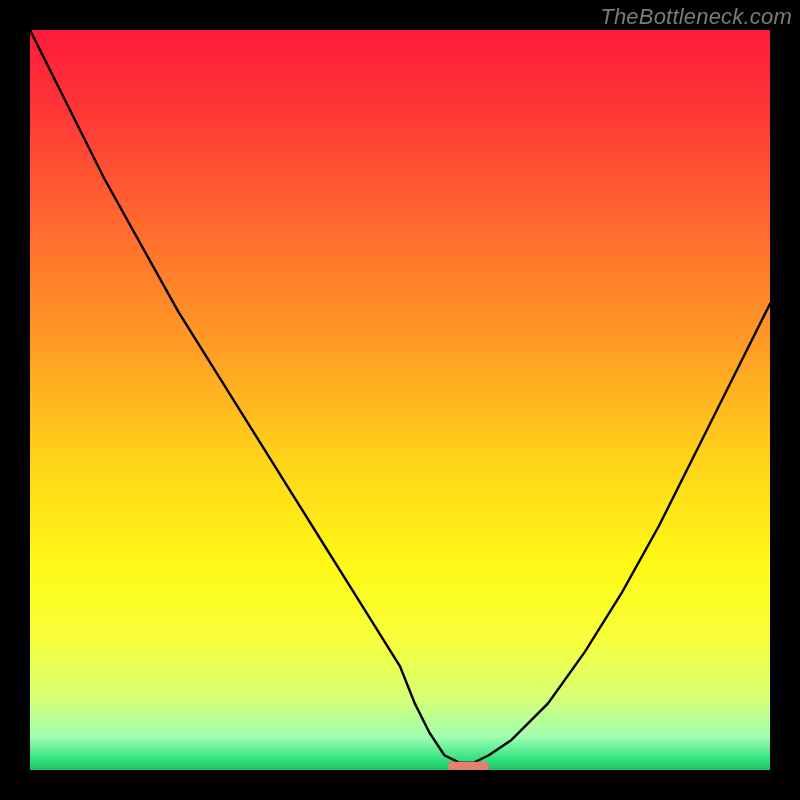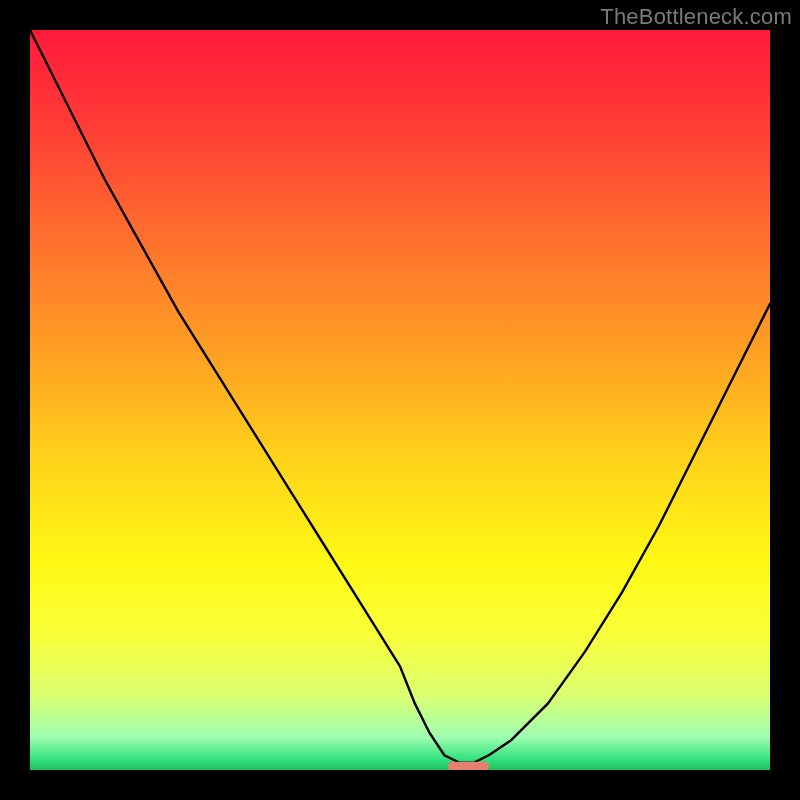--- a/index.html
+++ b/index.html
@@ -8,20 +8,21 @@
     width: 800px;
     height: 800px;
     overflow: hidden;
     font-family: Arial, Helvetica, sans-serif;
   }
   .outer {
     width: 800px;
     height: 800px;
     background: #000000;
     position: relative;
+    font-style: italic;
   }
   .plot-area {
     position: absolute;
     left: 30px;
     top: 30px;
     width: 740px;
     height: 740px;
     overflow: hidden;
   }
   .plot-area svg {

